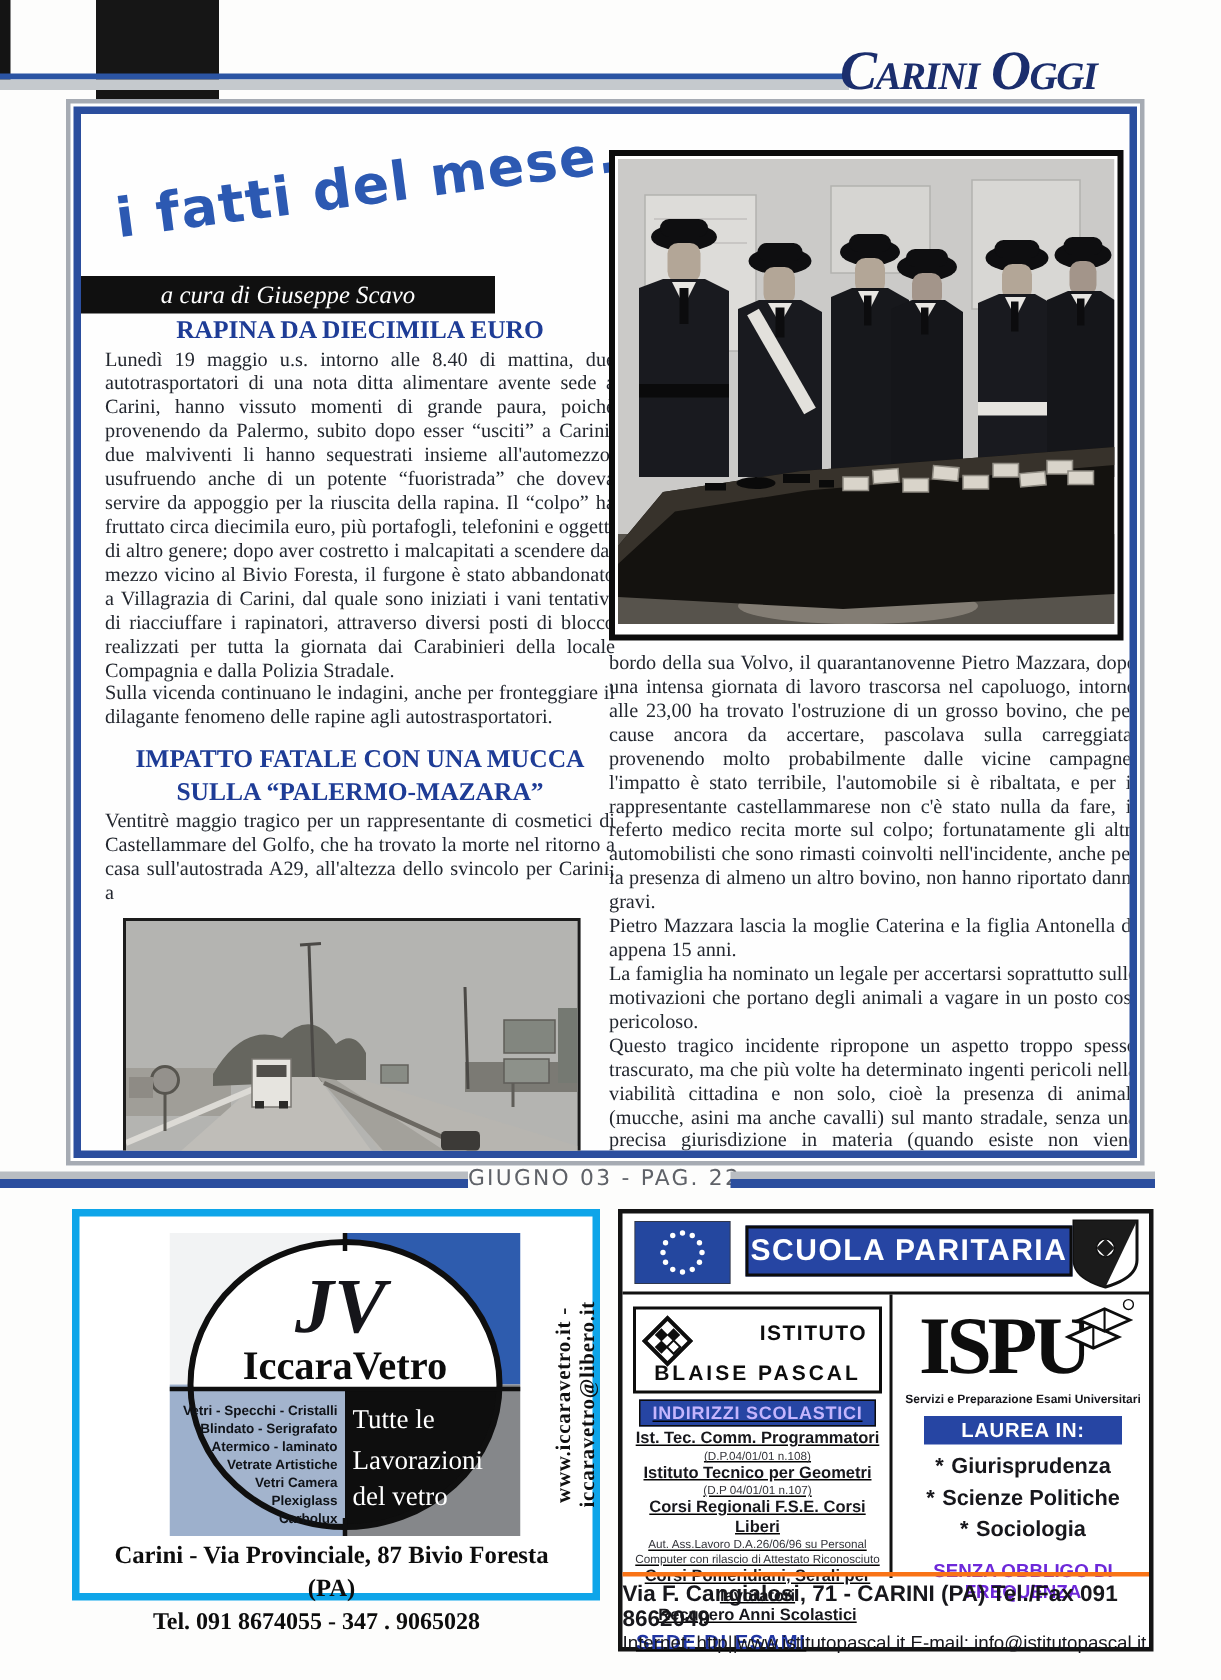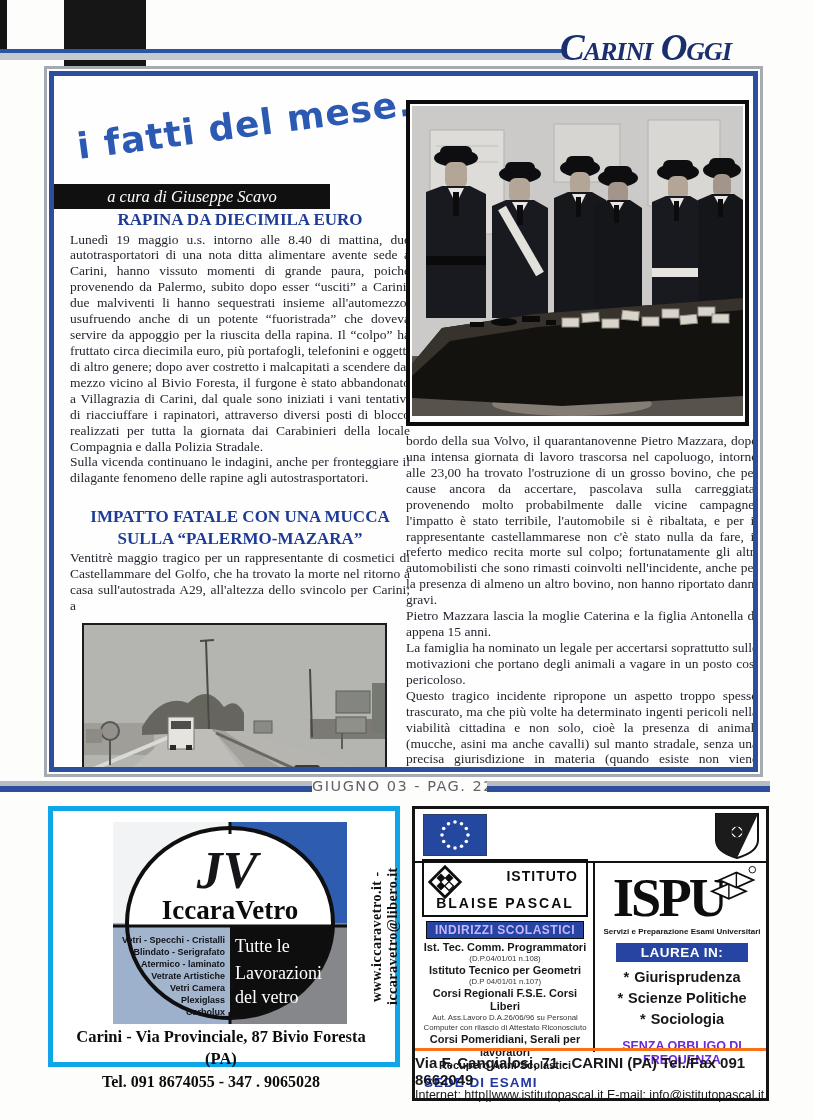--- a/index.html
+++ b/index.html
@@ -20,21 +20,21 @@
   #frame{left:44px;top:66px;width:719px;height:711px;border:3px solid #a6abb3;background:#fff;box-sizing:border-box;padding:2px;}
   #frame-inner{border:5px solid #2b4e9e;width:100%;height:100%;box-sizing:border-box;position:relative;background:#fefefe;overflow:hidden;}
 
   #section-title{left:22px;top:28px;width:340px;font-family:"DejaVu Sans",sans-serif;font-weight:bold;font-size:36px;color:#2c59b2;transform:rotate(-7.5deg);letter-spacing:1px;white-space:nowrap;}
   #byline-bar{left:0;top:108px;width:276px;height:25px;background:#101010;color:#fff;display:flex;align-items:center;justify-content:center;font-style:italic;font-size:16.5px;font-family:"Liberation Serif",serif;}
 
   #col-left{left:16px;top:134px;width:340px;}
   #col-right{left:352px;top:24px;width:352px;}
   .headline{font-size:17px;font-weight:bold;color:#1e3c96;text-align:center;margin:0 0 2px;line-height:1.15;font-family:"Liberation Serif",serif;}
   .bodytxt{font-size:13.5px;line-height:1.18;color:#23272f;text-align:justify;margin:0;}
-  .h2sp{margin-top:21px;}
+  .h2sp{margin-top:10px;}
 
   #photo-road{margin:9px 0 0 12px;width:301px;height:198px;border:2px solid #1c1c1c;background:#b4b4b1;}
   #photo-cops{width:331px;border:4px solid #0c0c0c;padding:2px;background:#fff;}
   #right-text{margin-top:7px;}
 
   
   .frule .rg{height:5px;background:#b9bdc2;}
   .frule .rb{height:6px;background:#2b4e9e;}
   #footer-rule-left{left:0;top:781px;width:312px;}
   #footer-rule-right{left:487px;top:781px;width:283px;}
@@ -48,21 +48,21 @@
   #iv-address .a1{font-size:16.5px;padding-left:20px;}
   #iv-address .a2{font-size:16px;}
 
   
   #ad-pascal{left:412px;top:806px;width:357px;height:295px;border:3px solid #141414;background:#fff;box-sizing:border-box;font-family:"Liberation Sans",sans-serif;}
   #ap-flag{position:absolute;left:8px;top:5px;}
   #ap-title{position:absolute;left:82px;top:8px;width:218px;height:34px;background:#2645a3;border:2px solid #0c0c0c;color:#fff;font-weight:bold;font-size:20px;letter-spacing:1px;display:flex;align-items:center;justify-content:center;box-sizing:border-box;}
   #ap-crest{position:absolute;right:4px;top:1px;}
   .ap-hline{position:absolute;left:0;right:0;top:52px;height:2px;background:#111;}
   .ap-vline{position:absolute;left:178px;top:54px;width:2px;bottom:46px;background:#111;}
-  #ap-left{position:absolute;left:5px;top:50px;width:170px;text-align:center;}
+  #ap-left{position:absolute;left:5px;top:62px;width:170px;text-align:center;text-decoration:underline;}
   .bp-box{border:2px solid #0d0d0d;height:54px;position:relative;margin:0 2px;}
   .bp-istituto{position:absolute;right:8px;top:7px;font-weight:bold;font-size:14px;letter-spacing:1px;color:#0d0d0d;}
   .bp-name{position:absolute;left:4px;right:4px;bottom:4px;font-size:14px;font-weight:bold;letter-spacing:2px;color:#0d0d0d;white-space:nowrap;}
   .bp-indirizzi{margin:4px 6px 2px;background:#2645a3;border:1px solid #0c0c0c;color:#c4b5fd;font-weight:bold;font-size:12px;padding:1px 0;letter-spacing:0.5px;}
   .ln-b{font-weight:bold;font-size:11px;color:#17171c;line-height:1.2;}
   .ln-s{font-size:7.8px;color:#33343a;line-height:1.25;}
   .bp-sede{margin-top:3px;text-align:left;padding-left:4px;color:#2136a2;font-weight:bold;font-size:13.5px;letter-spacing:1px;}
   #ap-right{position:absolute;left:182px;top:56px;width:170px;text-align:center;}
   .ispu-sub{font-size:8px;font-weight:bold;color:#15151a;margin-top:-2px;}
   .laurea{width:132px;margin:7px auto 5px;background:#2645a3;color:#fff;font-weight:bold;font-size:13.5px;padding:2px 0;letter-spacing:0.5px;}
@@ -300,20 +300,23 @@
         <circle cx="43.3" cy="27.5" r="1.8"></circle>
         <circle cx="38.5" cy="32.3" r="1.8"></circle>
       <circle cx="32" cy="34" r="1.8"></circle>
         <circle cx="25.5" cy="32.3" r="1.8"></circle>
         <circle cx="20.7" cy="27.5" r="1.8"></circle>
       <circle cx="19" cy="21" r="1.8"></circle>
         <circle cx="20.7" cy="14.5" r="1.8"></circle>
         <circle cx="25.5" cy="9.7" r="1.8"></circle>
     </g>
   </svg>
+  <div id="ap-title">
+    <span>SCUOLA PARITARIA</span>
+  </div>
   <svg id="ap-crest" viewBox="0 0 50 50" width="50" height="50" xmlns="http://www.w3.org/2000/svg">
     <path d="M4,4 L46,4 L46,30 Q46,42 25,48 Q4,42 4,30 Z" fill="#ffffff" stroke="#111" stroke-width="2"></path>
     <path d="M4,4 L46,4 L25,48 Q4,42 4,30 Z" fill="#1b1b1b"></path>
     <circle cx="25" cy="22" r="6" fill="#ffffff" stroke="#111"></circle>
     <path d="M25,16 L31,22 L25,28 L19,22 Z" fill="#1b1b1b"></path>
   </svg>
   <div class="ap-hline"></div>
   <div class="ap-vline"></div>
 
   <div id="ap-left">

